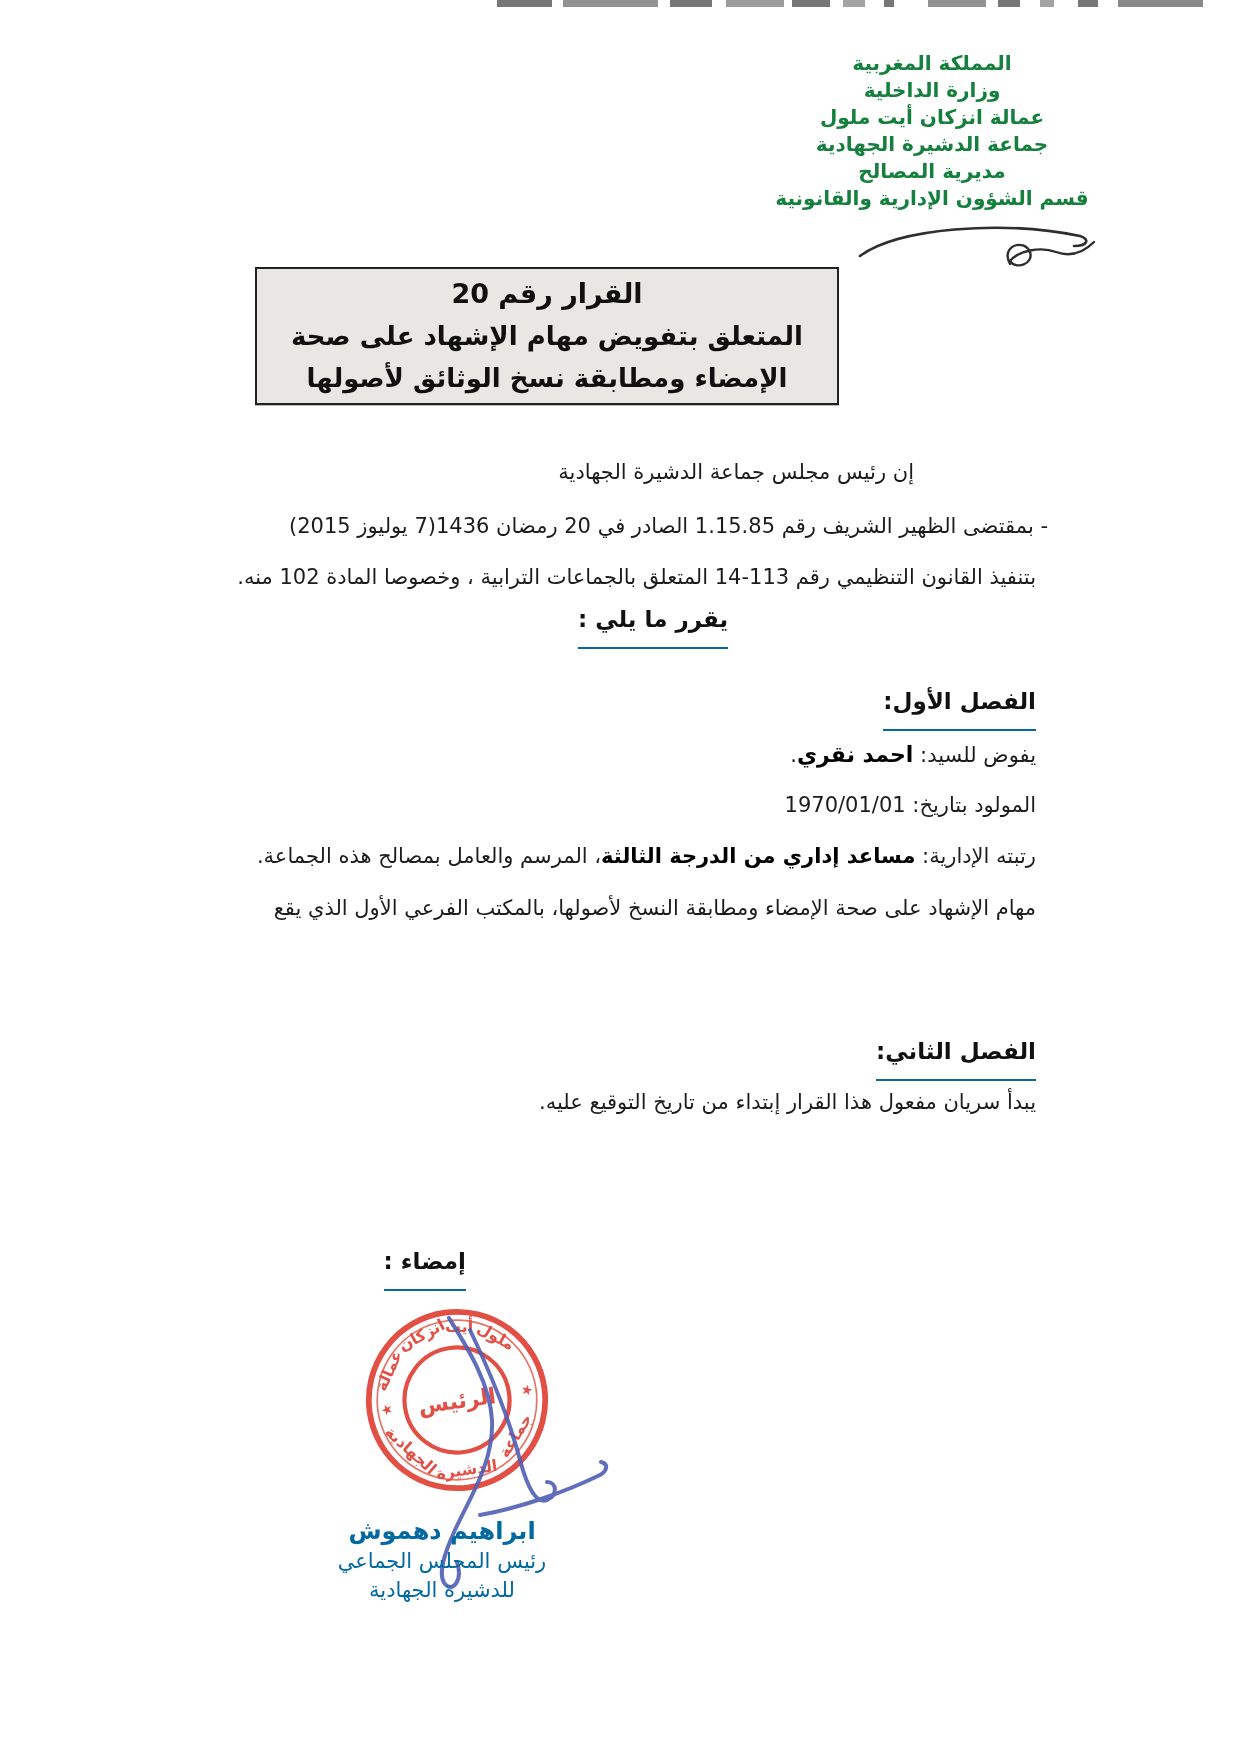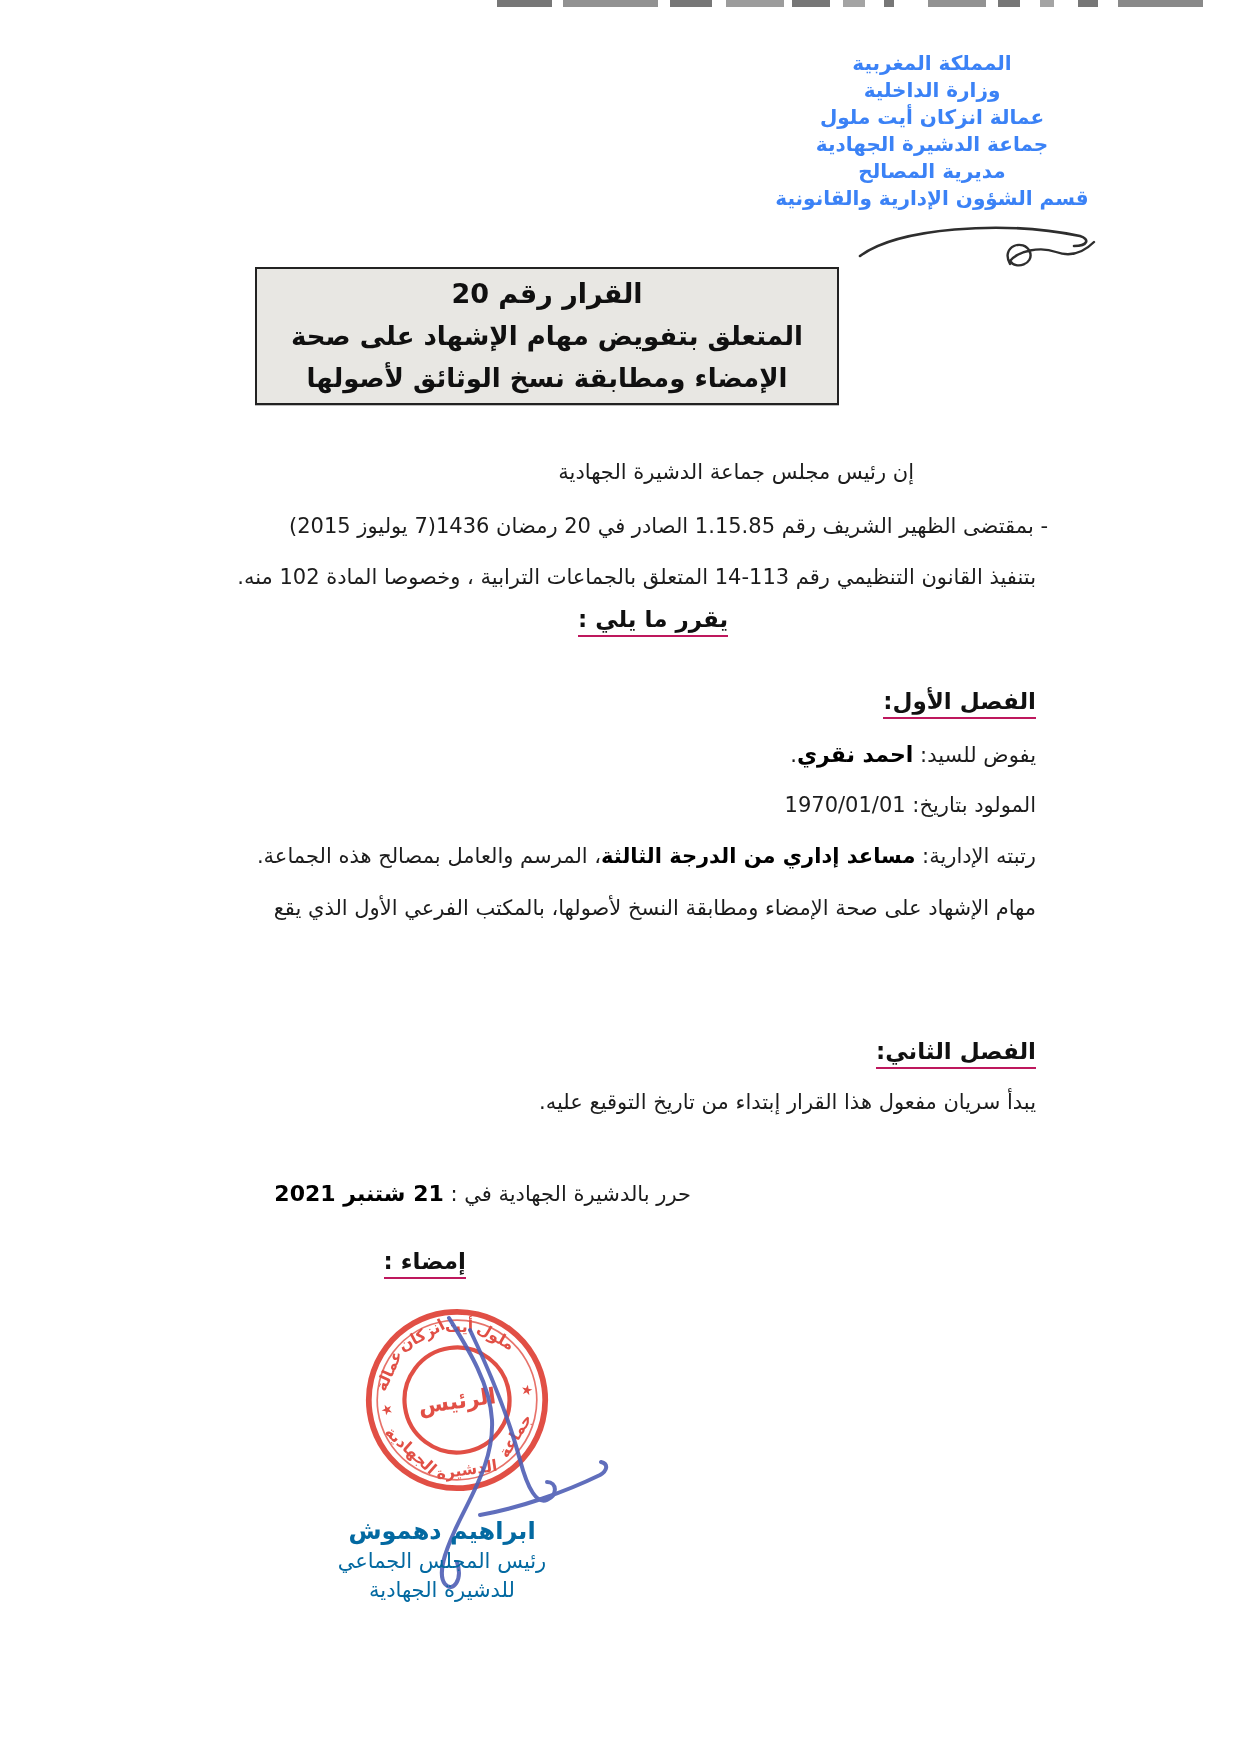--- a/index.html
+++ b/index.html
@@ -12,37 +12,37 @@
     font-family:"DejaVu Sans","Liberation Sans",sans-serif;
     color:#1d1d1d;
     direction:rtl;
   }
   .abs{position:absolute;white-space:nowrap;}
   
   .artifact{position:absolute;top:0;height:7px;background:#4a4a4a;opacity:.75;}
   
   .letterhead{
     position:absolute;top:50px;right:128px;width:352px;
-    text-align:center;font-weight:bold;font-size:20px;line-height:27px;color:#3b82f6;
+    text-align:center;font-weight:bold;font-size:20px;line-height:27px;color:#15803d;
   }
   
   .title-box{
     position:absolute;left:243px;top:267px;width:580px;height:134px;
     background:#e8e7e3;border:2px solid #222;
     box-shadow:0 1px 0 #bdbdbd;
     display:flex;flex-direction:column;justify-content:center;
     text-align:center;font-weight:bold;color:#101010;margin-left:12px;
   }
   .title-box .t1{font-size:27px;line-height:42px;}
   .title-box .t2{font-size:26px;line-height:42px;}
   .bl{font-size:21px;color:#1c1c1c;}
   .bold{font-weight:bold;color:#000000;}
   .h-underline{
     font-weight:bold;font-size:23px;color:#111;
-    border-bottom:2px solid #be185d;padding-bottom:3px;
+    border-bottom:2px solid #0369a1;padding-bottom:15px;
   }
   .name-block{
     position:absolute;left:322px;top:1516px;width:240px;
     text-align:center;color:#0369a1;
   }
   .name-block .nm{font-size:24px;font-weight:bold;line-height:31px;}
   .name-block .tt{font-size:21px;line-height:29px;}
   svg{position:absolute;overflow:visible;}
   .stamp-text{font-family:"DejaVu Sans","Liberation Sans",sans-serif;font-weight:bold;}
 </style>
@@ -106,23 +106,20 @@
     <span>رتبته الإدارية:  </span><span class="bold">مساعد إداري من الدرجة الثالثة</span><span>، المرسم والعامل بمصالح هذه الجماعة.</span>
   </div>
 
   <div class="abs bl" style="top:896px;right:200px;">مهام الإشهاد على صحة الإمضاء ومطابقة النسخ لأصولها، بالمكتب الفرعي الأول الذي يقع</div>
 
   <div class="abs" style="top:1038px;right:200px;">
     <span class="h-underline">الفصل الثاني:</span>
   </div>
   <div class="abs bl" style="top:1090px;right:200px;">يبدأ سريان مفعول هذا القرار إبتداء من تاريخ التوقيع عليه.</div>
 
-  <div class="abs bl" style="top:1181px;right:545px;">
-    <span>حرر بالدشيرة الجهادية في :  </span><span class="bold" style="font-size:22px;">21 شتنبر 2021</span>
-  </div>
 
   <div class="abs" style="top:1248px;right:770px;">
     <span class="h-underline">إمضاء :</span>
   </div>
 
   <svg style="left:352px;top:1295px;" width="210" height="210" viewBox="0 0 200 200">
     <g transform="rotate(-8 100 100)" opacity="0.88" fill="#dd372c" stroke="none">
       <circle cx="100" cy="100" r="84" fill="none" stroke="#dd372c" stroke-width="5.5"></circle>
       <circle cx="100" cy="100" r="76" fill="none" stroke="#dd372c" stroke-width="1.6" opacity="0.8"></circle>
       <circle cx="100" cy="100" r="50" fill="none" stroke="#dd372c" stroke-width="4"></circle>

